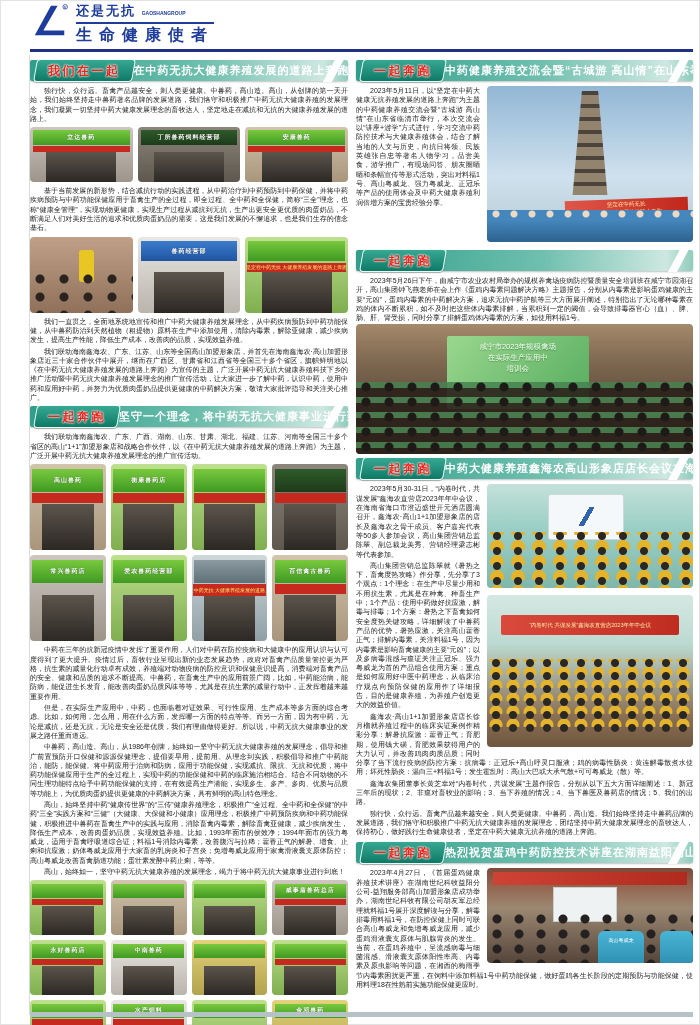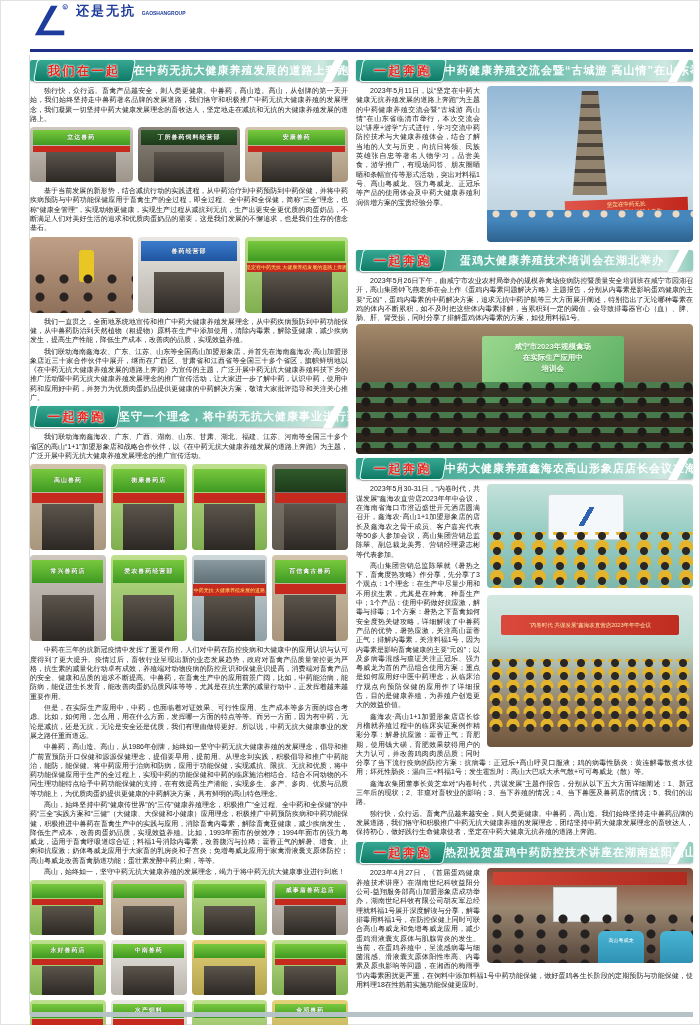--- a/index.html
+++ b/index.html
@@ -69,22 +69,22 @@
     background:repeating-linear-gradient(180deg,#4c443a 0 4px,#93846f 4px 13px);clip-path:polygon(36% 0,64% 0,80% 100%,20% 100%);}
   .pagoda-trees{position:absolute;left:0;right:0;bottom:26px;height:24px;
     background:radial-gradient(circle at 12% 30%,#446e35 14px,transparent 15px),radial-gradient(circle at 88% 26%,#44703а 13px,transparent 14px),linear-gradient(180deg,#5b8747,#3c632f);}
   .crowd-blue{position:absolute;left:0;right:0;bottom:0;height:32px;
     background:radial-gradient(circle at 9px 4px,#ecd9c4 3px,transparent 4px) 0 0/18px 14px repeat-x,
     linear-gradient(180deg,#4587bd 30%,#2d628f);}
   .pagoda-banner{position:absolute;right:5px;bottom:24px;left:38%;height:18px;background:linear-gradient(90deg,#e0564a,#c2271c);
     color:#ffe9a0;font-size:5.5px;line-height:8px;text-align:center;overflow:hidden;transform:rotate(-2deg);padding-top:1px;}
   .photo-conf{height:130px;background:linear-gradient(180deg,#a58a6b 0,#7d6750 30%,#5e4c3c 62%,#443529 100%);}
   .conf-screen{position:absolute;left:27%;top:9%;width:42%;height:52%;border-radius:2px;
-    background:linear-gradient(135deg,#9ad78e,#54ab5e);color:#f5fff2;font-weight:bold;font-size:7.5px;line-height:11px;
-    text-align:center;padding-top:5px;text-shadow:0 1px 1px rgba(0,60,0,.4);margin-left:35px;}
+    background:linear-gradient(135deg,#9ad78e,#54ab5e);color:#f5fff2;font-weight:normal;font-size:7.5px;line-height:11px;
+    text-align:center;padding-top:5px;text-shadow:0 1px 1px rgba(0,60,0,.4);}
   .conf-crowd{position:absolute;left:0;right:0;bottom:0;height:56%;
     background:radial-gradient(circle at 10px 5px,#1d1a18 4px,transparent 5px) 0 0/23px 15px,
     repeating-linear-gradient(180deg,rgba(70,130,80,.85) 0 6px,rgba(42,33,26,.9) 6px 15px);}
   .photo-meet{height:104px;background:linear-gradient(180deg,#c4e1da 0,#9bcfc5 42%,#7fb7ab 100%);}
   .meet-screen{position:absolute;left:30%;top:10%;width:36%;height:42%;background:#f4f8fa;border-radius:2px;
     box-shadow:0 0 0 1px #cdd8da;}
   .meet-screen::after{content:"";position:absolute;left:30%;top:28%;width:40%;height:44%;
     background:linear-gradient(120deg,transparent 45%,#2f63b0 45% 58%,transparent 58%);}
   .crowd-yellow{position:absolute;left:0;right:0;bottom:0;height:54%;
     background:radial-gradient(circle at 10px 4px,#2b2724 3.5px,transparent 4.5px) 0 0/21px 15px,
@@ -117,20 +117,21 @@
   <header>
     <div class="brand-block">
       <svg class="logo" viewBox="0 0 40 40">
         <path d="M28 3 L13 29 L35 29 L35 34 L4 34 L21 3 Z" fill="#1e3c9b"></path>
         <circle cx="36" cy="4" r="2.4" fill="none" stroke="#1e3c9b" stroke-width="0.8"></circle>
         <text x="36" y="6" font-size="4" fill="#1e3c9b" text-anchor="middle">R</text>
       </svg>
       <div>
         <div class="brand"><span>还是无抗</span>
           <span class="brand-en">GAOSHANGROUP</span></div>
+        <div class="slogan">生命健康使者</div>
       </div>
     </div>
     <div class="mast-rule"></div>
   </header>
 
   <div class="cols">
 
     <div class="col-l">
 
       <div class="banner">
@@ -321,21 +322,20 @@
               <div>大健康养殖发展的道路上奔跑</div>
             </div>
             <div class="crowd-blue"></div>
           </div>
         </div>
         <p class="b">2023年5月11日，以“坚定在中药大健康无抗养殖发展的道路上奔跑”为主题的中药健康养殖交流会暨“古城游 高山情”在山东省临清市举行，本次交流会以“讲座+游学”方式进行，学习交流中药防控技术与大健康养殖体会，结合了解当地的人文与历史，向抗日将领、民族英雄张自忠等著名人物学习，品尝美食，游学推广，有现场问答、朋友圈晒晒和条幅宣传等形式活动，突出对料福1号、高山粤威龙、强力粤威龙、正冠乐等产品的使用体会及中药大健康养殖利润倍增方案的宝贵经验分享。</p>
       </div>
 
       <div class="banner">
         <div class="tag"><b>一起奔跑</b></div>
-        <div class="btitle">蛋鸡大健康养殖技术培训会在湖北举办</div>
       </div>
       <p class="b">2023年5月26日下午，由咸宁市农业农村局举办的规模养禽场疫病防控暨质量安全培训班在咸宁市园湖召开，高山集团钟飞燕老师在会上作《蛋鸡内毒素问题解决方略》主题报告，分别从内毒素是影响蛋鸡健康的主要“元凶”，蛋鸡内毒素的中药解决方案，追求无抗中药护航等三大方面展开阐述，特别指出了无论哪种毒素在鸡的体内不断累积，如不及时把这些体内毒素排解，当累积到一定的阈值，会导致排毒器官心（血）、脾、肠、肝、肾受损，同时分享了排解蛋鸡体内毒素的方案，如使用料福1号。</p>
       <div class="rphoto photo-conf">
         <div class="conf-screen">
           <div>咸宁市2023年规模禽场</div>
           <div>在实际生产应用中</div>
           <div>培训会</div>
         </div>
         <div class="conf-crowd"></div>
       </div>

